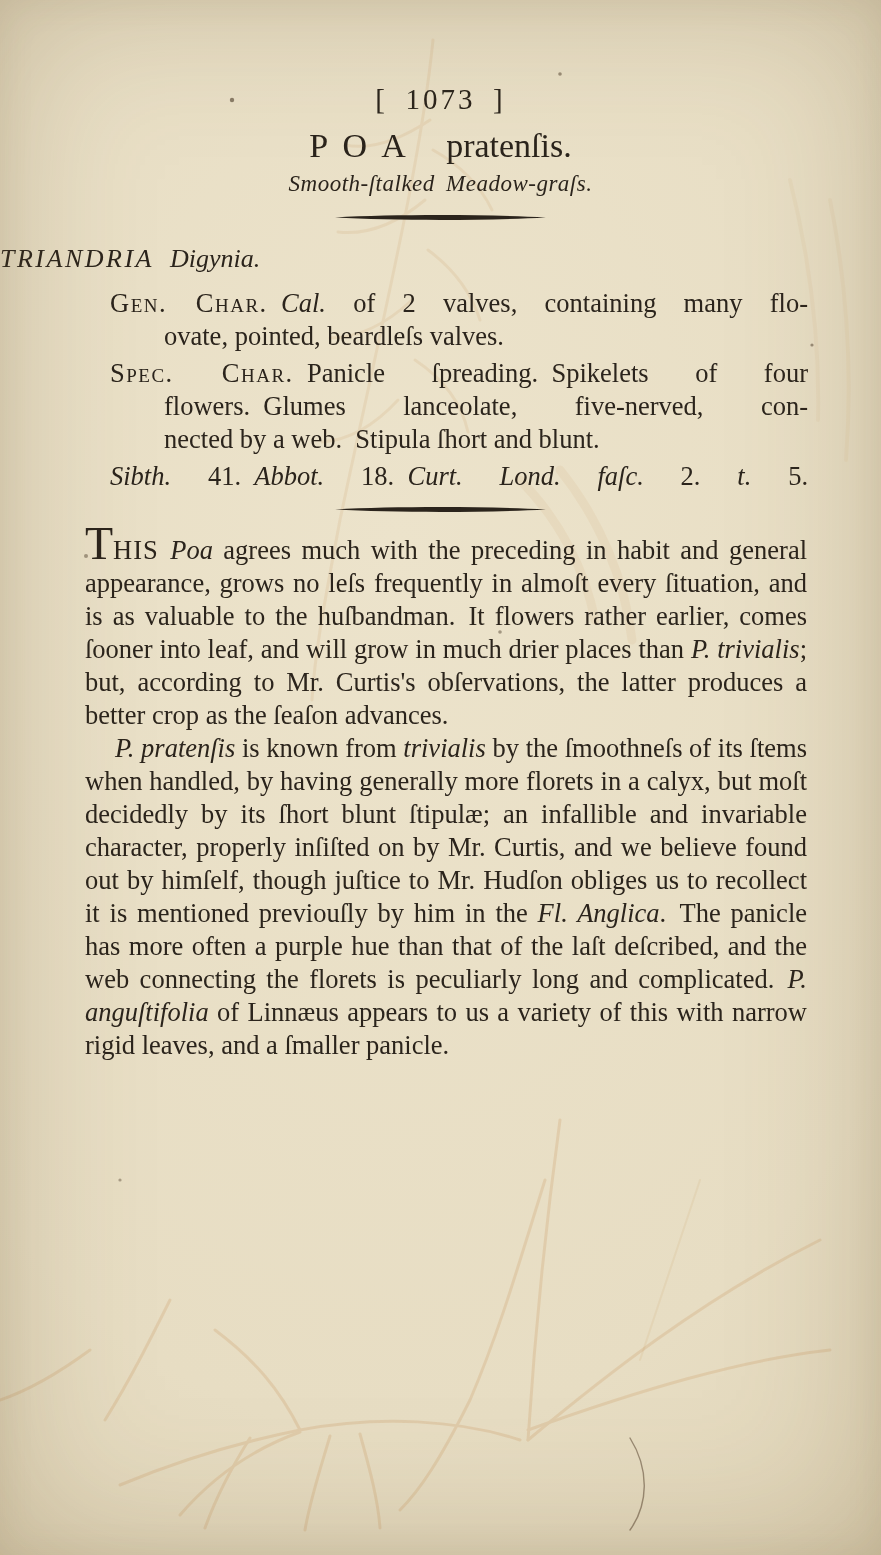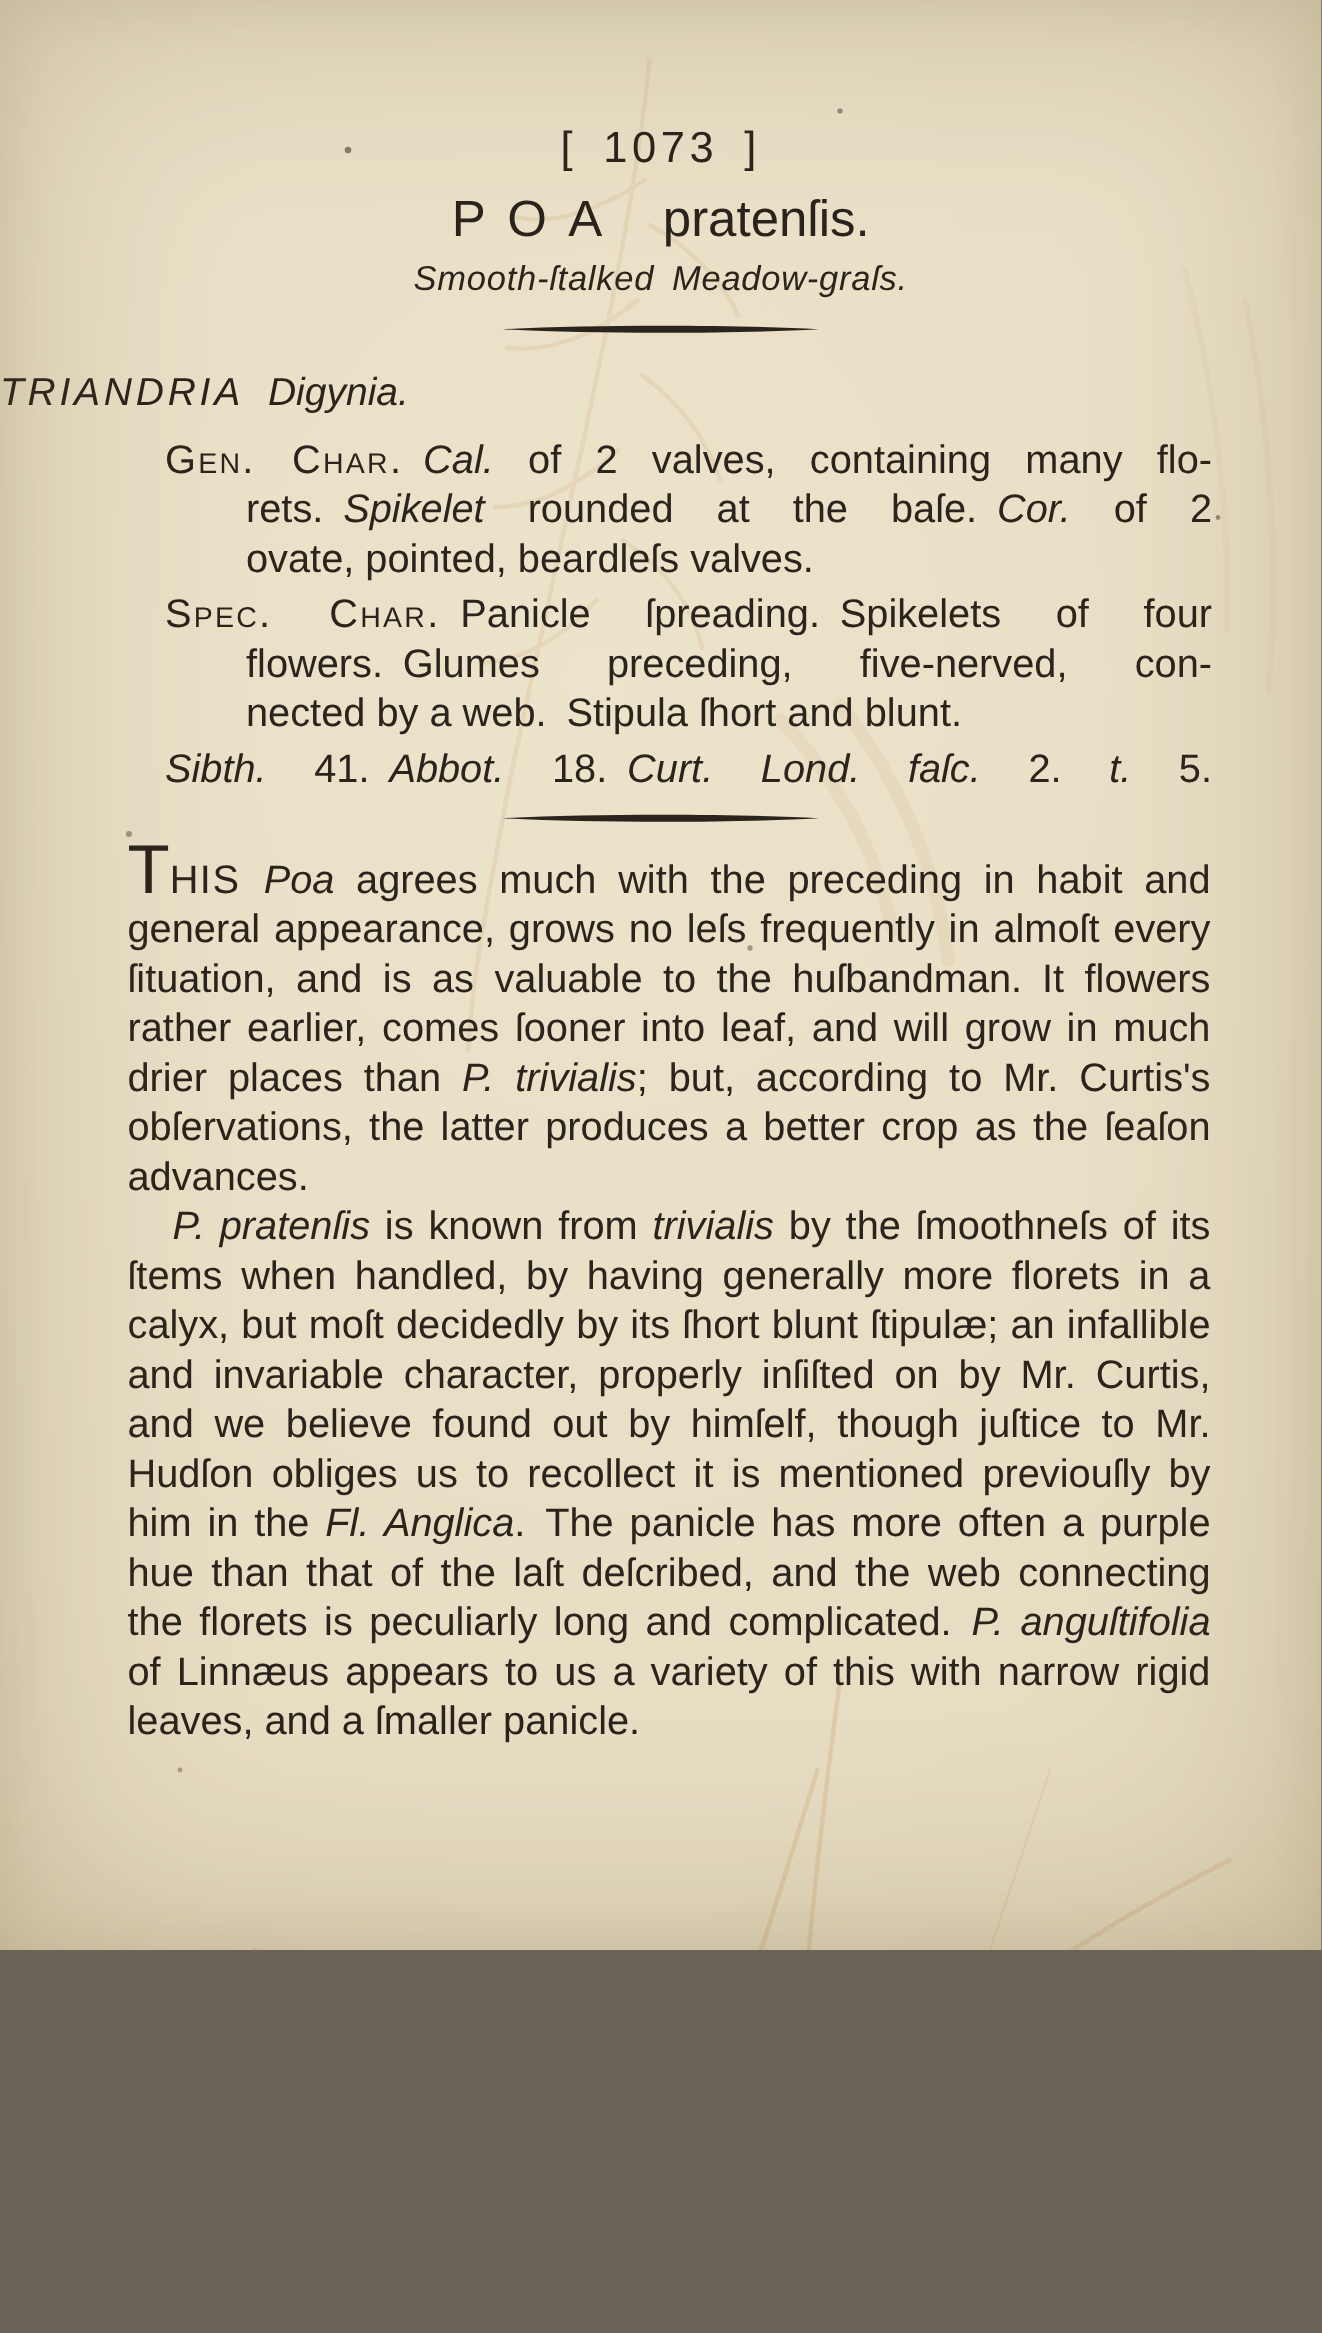--- a/index.html
+++ b/index.html
@@ -1,22 +1,22 @@
 <!DOCTYPE html>
 <html><head>
 <meta charset="utf-8">
 <style>
   html,body{margin:0;padding:0;background:#6b6258;}
   .page{
     position:relative;
-    width:881px;height:1300px;
+    width:881px;height:1555px;
     margin:0 auto;
     overflow:hidden;
     color:#2b241c;
-    font-family:Liberation Sans, sans-serif;
+    font-family:Liberation Serif, serif;
     background:
       radial-gradient(ellipse 130% 110% at 45% 35%, #ece3cb 0%, #e7ddc3 52%, #ddd1b3 84%, #cfc09e 100%);
   }
   .page::after{
     content:"";position:absolute;inset:0;pointer-events:none;
     box-shadow: inset 0 0 150px rgba(110,85,45,.26), inset 0 0 36px rgba(110,85,45,.10);
   }
   .stains{position:absolute;inset:0;pointer-events:none;}
   .content{position:relative;}
 
@@ -119,26 +119,25 @@
         </svg>
     </div>
 
     <div class="taxonomy">
       <span class="tax-class">TRIANDRIA</span><span class="tax-order">Digynia.</span>
     </div>
 
     <div class="front">
       <div class="block hang">
           <div class="line"><span class="sc">Gen. Char.</span><span> </span><span class="i">Cal.</span><span> of 2 valves, containing many flo-</span></div>
-          <div class="line"><span>rets. </span><span class="i">Spikelet</span><span> rounded at the baſe. </span><span class="i">Cor.</span><span> of 2</span></div>
           <div class="line last"><span>ovate, pointed, beardleſs valves.</span></div>
         </div>
       <div class="block hang">
           <div class="line"><span class="sc">Spec. Char.</span><span> Panicle ſpreading. Spikelets of four</span></div>
-          <div class="line"><span>flowers. Glumes preceding, five-nerved, con-</span></div>
+          <div class="line"><span>flowers. Glumes lanceolate, five-nerved, con-</span></div>
           <div class="line last"><span>nected by a web. Stipula ſhort and blunt.</span></div>
         </div>
       <div class="block hang">
           <div class="line"><span class="i">Sibth.</span><span> 41. </span><span class="i">Abbot.</span><span> 18. </span><span class="i">Curt. Lond. faſc.</span><span> 2. </span><span class="i">t.</span><span> 5.</span></div>
         </div>
     </div>
 
     <div class="rule-wrap mid">
       <svg width="215" height="9" viewBox="0 0 215 9">
           <path d="M2,4.5 C60,1.3 155,1.3 213,4.5 C155,7.7 60,7.7 2,4.5 Z" fill="#2b241c"></path>

